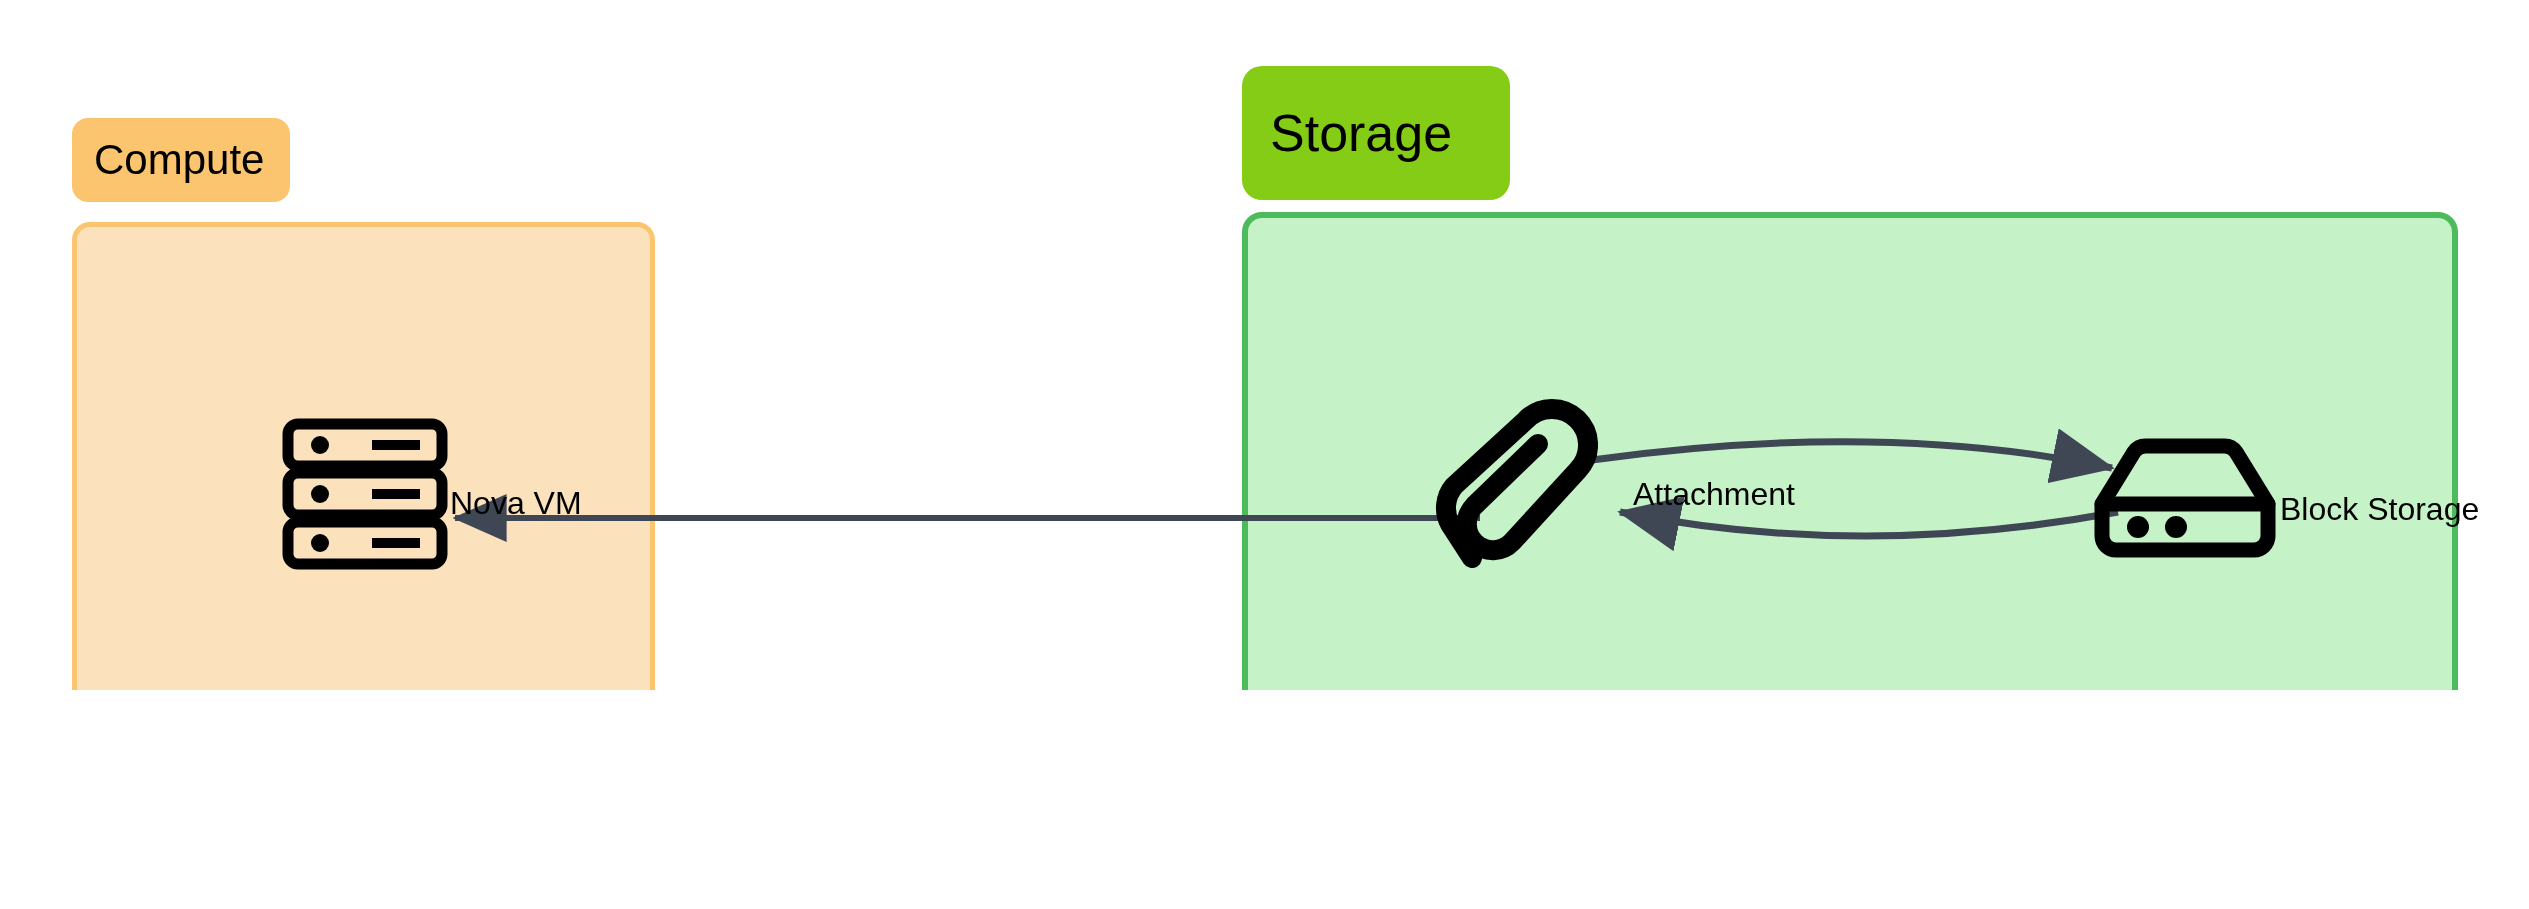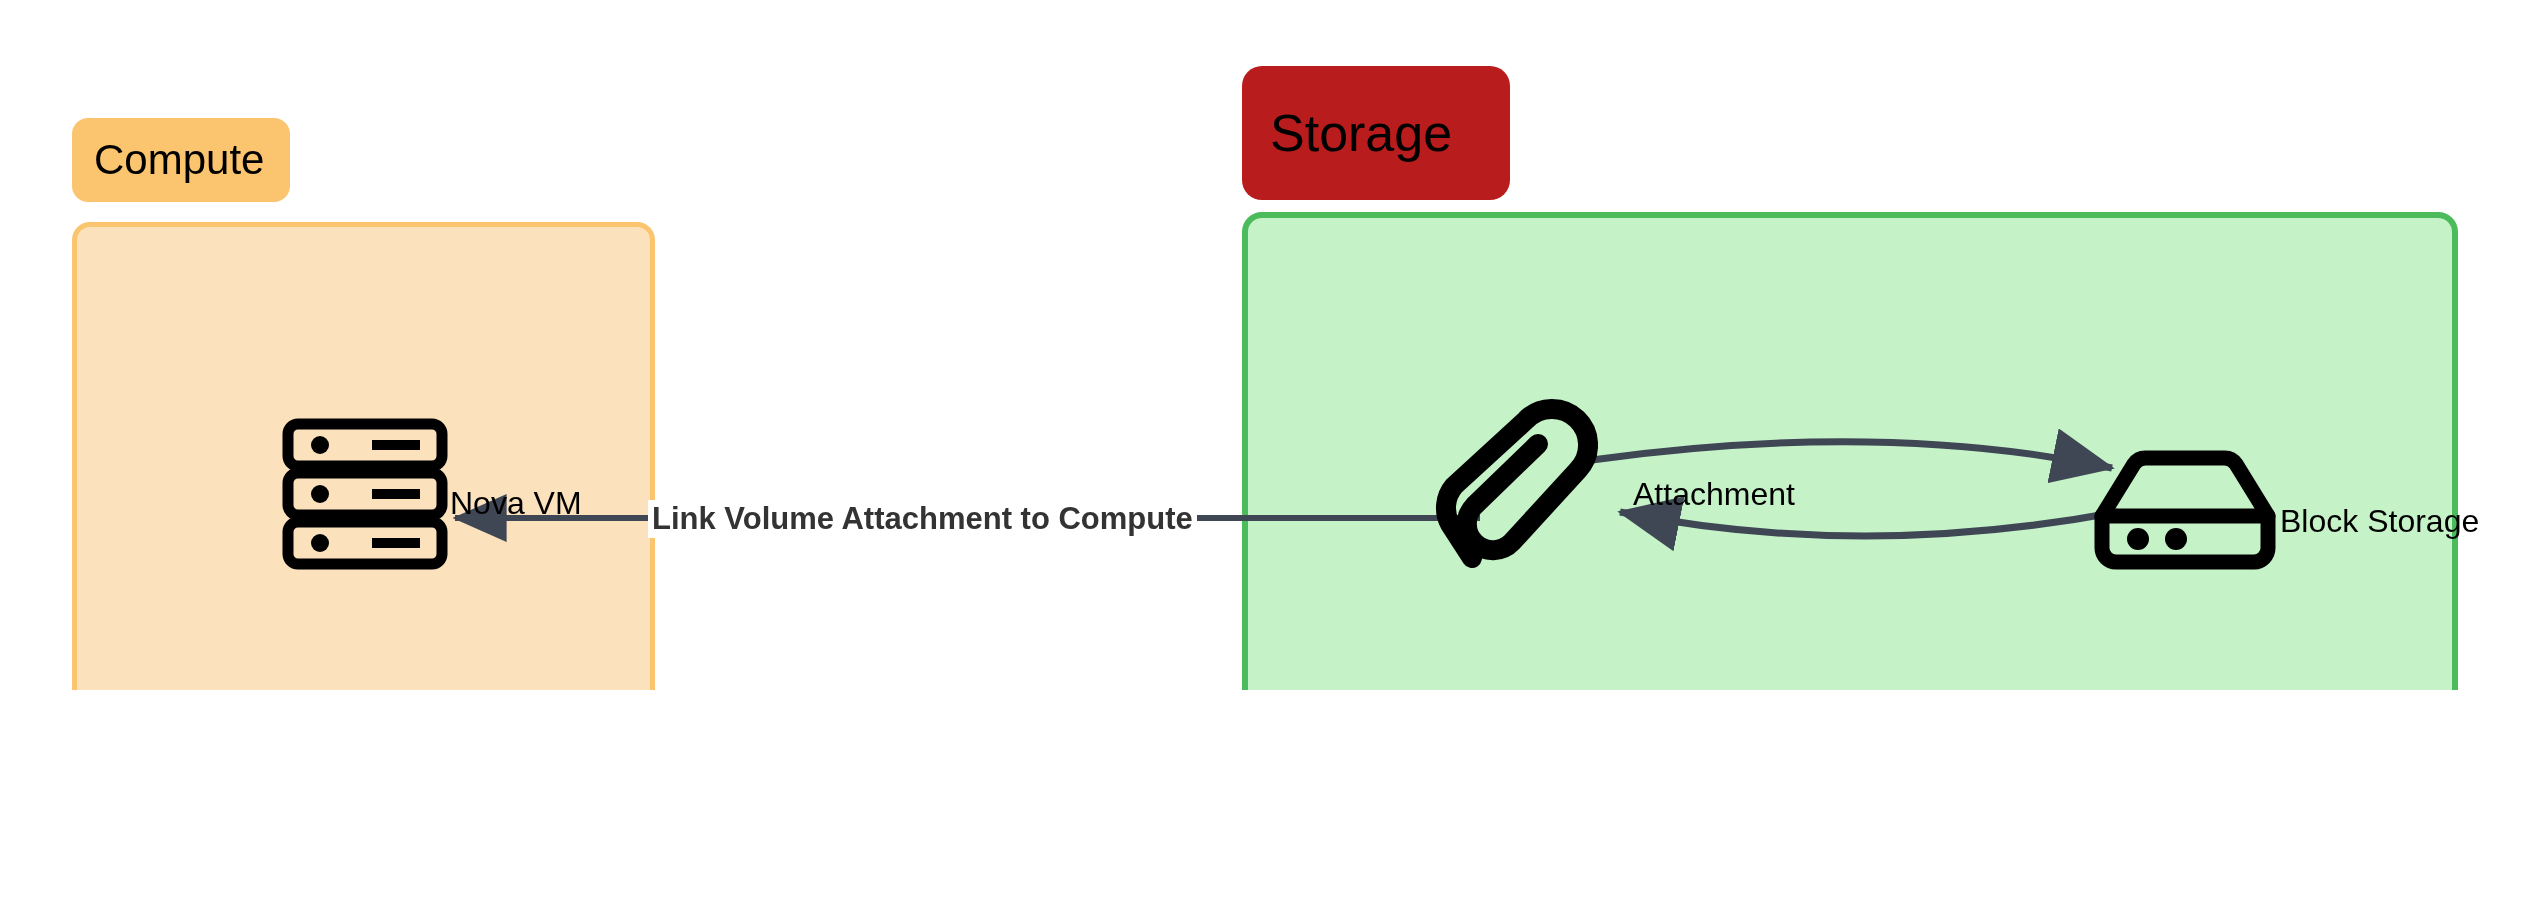--- a/index.html
+++ b/index.html
@@ -39,21 +39,21 @@
     height: 84px;
     background: #FBC46E;
     padding-left: 22px;
     font-size: 42px;
   }
   #storage-label {
     left: 1242px;
     top: 66px;
     width: 268px;
     height: 134px;
-    background: #b91c1c;
+    background: #84cc16;
     padding-left: 28px;
     font-size: 52px;
     border-radius: 20px;
   }
 
   
   .group-box {
     position: absolute;
     box-sizing: border-box;
   }
@@ -90,21 +90,21 @@
   .node-label {
     margin-top: 18px;
     font-size: 32px;
     color: #000000;
     white-space: nowrap;
     text-align: center;
   }
 
   #node-nova-vm { left: 280px; top: 418px; width: 170px; }
   #node-attachment { left: 1428px; top: 398px; width: 200px; gap: 35px; }
-  #node-block-storage { left: 2090px; top: 450px; width: 190px; }
+  #node-block-storage { left: 2090px; top: 438px; width: 190px; }
 
   
   .edge-svg {
     position: absolute;
     left: 0;
     top: 0;
     width: 2529px;
     height: 909px;
     pointer-events: none;
     overflow: visible;
@@ -146,21 +146,20 @@
       </marker>
     </defs>
 
     <line x1="1480" y1="518" x2="455" y2="518" stroke="#3F4755" stroke-width="6" marker-end="url(#arrowhead)"></line>
 
     <path d="M 1592 460 Q 1880 420 2112 468" fill="none" stroke="#3F4755" stroke-width="7" marker-end="url(#arrowhead)"></path>
 
     <path d="M 2118 512 Q 1860 560 1620 512" fill="none" stroke="#3F4755" stroke-width="7" marker-end="url(#arrowhead)"></path>
   </svg>
 
-  <div class="edge-label" id="edge-label-link">Link Volume Attachment to Compute</div>
 
   <div class="node" id="node-nova-vm">
     <span class="node-icon">
       <svg width="170" height="152" viewBox="0 0 170 152">
         <g fill="none" stroke="#000000" stroke-width="11" stroke-linejoin="round">
           <rect x="8" y="6" width="154" height="42" rx="10"></rect>
           <rect x="8" y="55" width="154" height="42" rx="10"></rect>
           <rect x="8" y="104" width="154" height="42" rx="10"></rect>
         </g>
         <circle cx="40" cy="27" r="9" fill="#000000"></circle>

